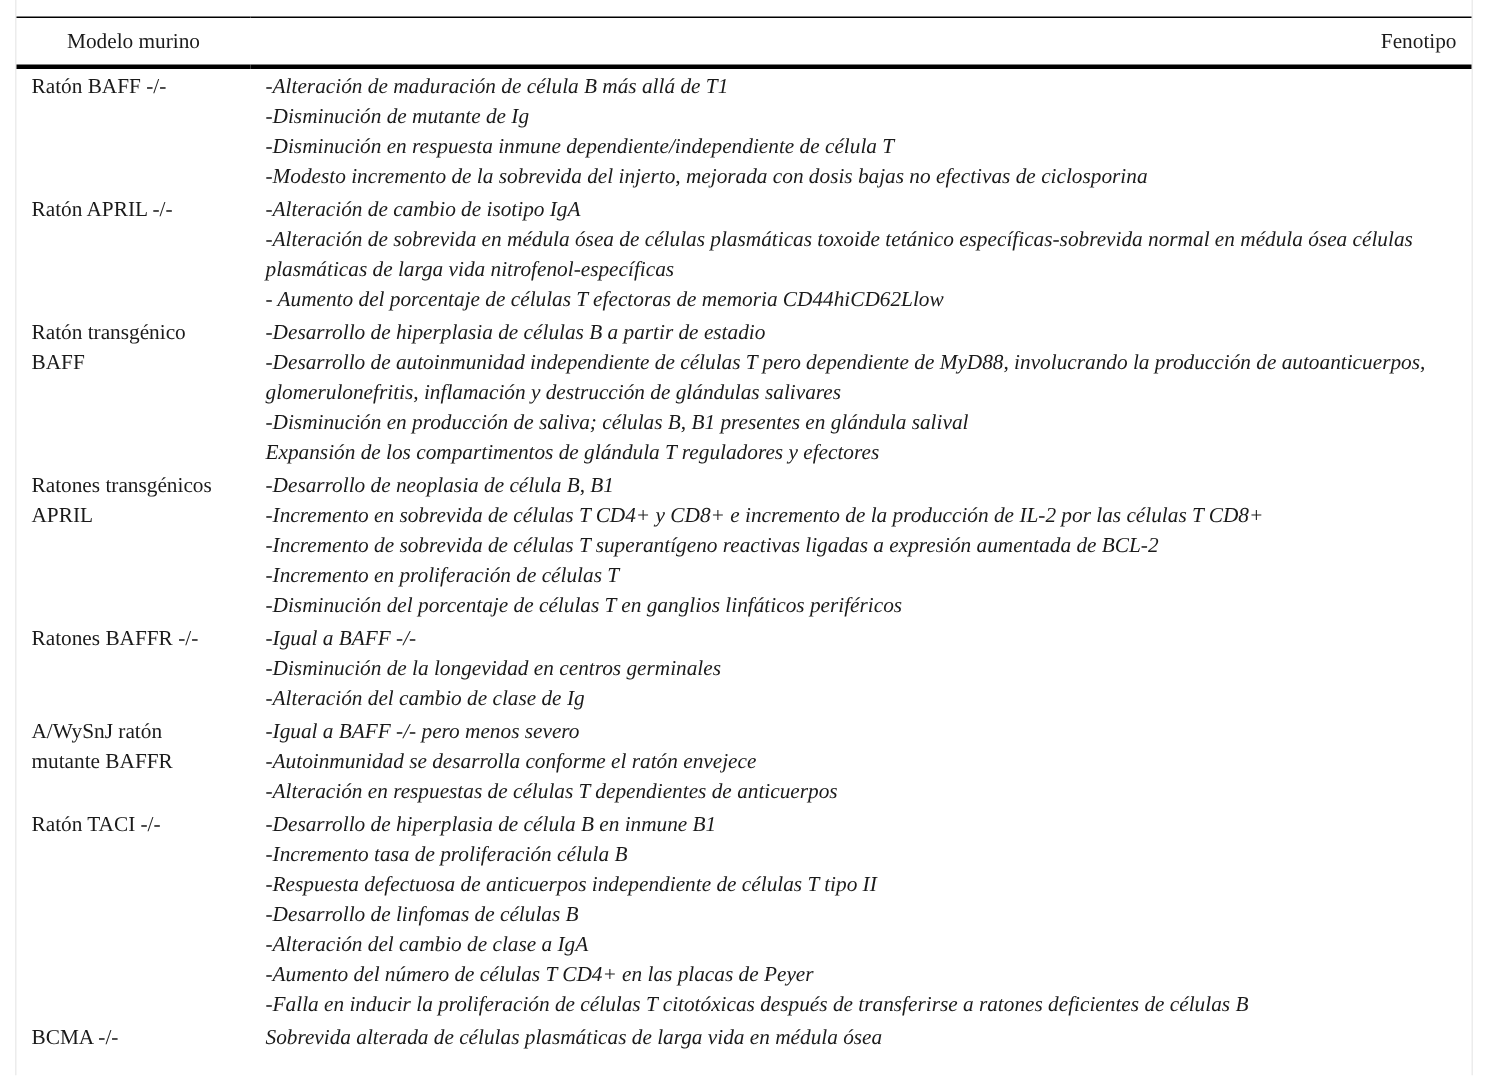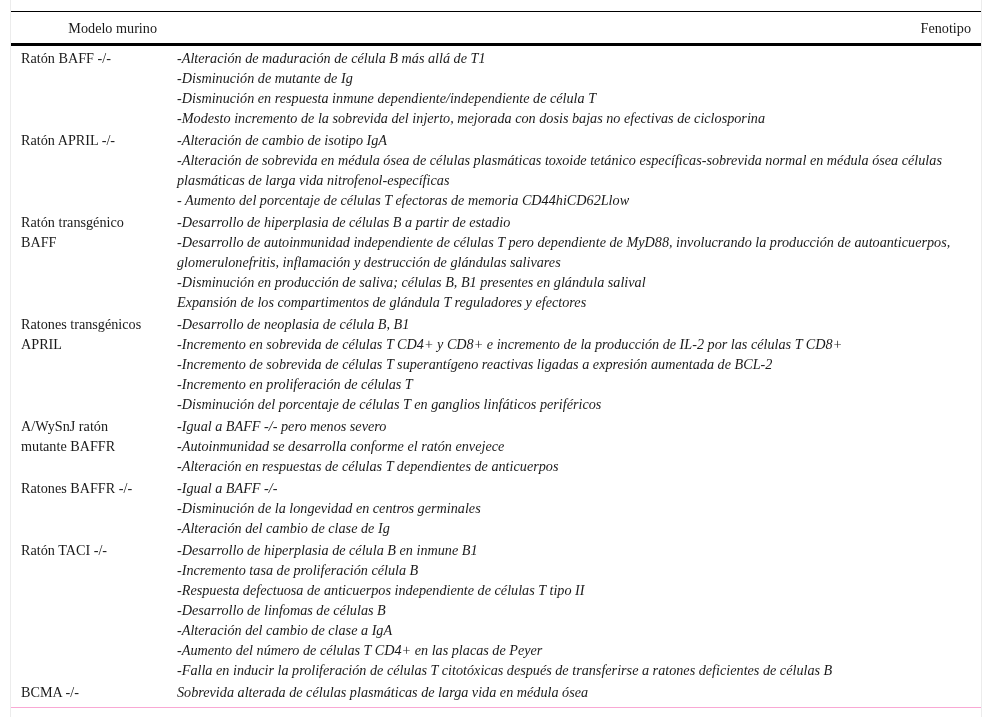--- a/index.html
+++ b/index.html
@@ -2,27 +2,27 @@
 <html><head>
   <meta charset="utf-8">
   <style>
     html, body { margin: 0; padding: 0; background: #ffffff; }
     body { width: 992px; height: 717px; position: relative; overflow: hidden;
            font-family: "Liberation Serif", "DejaVu Serif", serif; color: #1a1a1a; }
     .frame { position: absolute; left: 10px; top: 0; width: 972px; height: 717px;
              border-left: 1px solid #ececec; border-right: 1px solid #ececec; box-sizing: border-box; }
     table.pheno { position: absolute; left: 11px; top: 11px; width: 970px;
                   border-collapse: collapse; font-size: 14.2px; line-height: 20px; }
-    table.pheno thead th { font-weight: normal; padding: 6px 10px 5px 10px; text-align: right;
+    table.pheno thead th { font-weight: normal; padding: 6px 10px 5px 10px; text-align: center;
                            border-top: 1px solid #000; border-bottom: 3px solid #000; height: 20px; }
     table.pheno thead th.col-feno { text-align: right; }
     table.pheno tbody td { vertical-align: top; padding: 0 10px; }
     table.pheno tbody tr td { padding-top: 1px; padding-bottom: 1px; }
     table.pheno tbody tr:first-child td { padding-top: 2px; }
-    table.pheno tbody tr:last-child td { padding-bottom: 5px; border-bottom: 1px solid #f9a8d4; }
+    table.pheno tbody tr:last-child td { padding-bottom: 16px; border-bottom: 1px solid #f9a8d4; }
     td.model { width: 136px; }
     .line { display: block; font-style: italic; }
   </style>
 </head>
 <body>
 
 <div class="frame"></div>
 
 <table class="pheno">
   <thead>
@@ -62,33 +62,33 @@
       <td class="model">Ratones transgénicos APRIL</td>
       <td>
         <span class="line">-Desarrollo de neoplasia de célula B, B1</span>
         <span class="line">-Incremento en sobrevida de células T CD4+ y CD8+ e incremento de la producción de IL-2 por las células T CD8+</span>
         <span class="line">-Incremento de sobrevida de células T superantígeno reactivas ligadas a expresión aumentada de BCL-2</span>
         <span class="line">-Incremento en proliferación de células T</span>
         <span class="line">-Disminución del porcentaje de células T en ganglios linfáticos periféricos</span>
       </td>
     </tr>
     <tr>
+      <td class="model">Ratones BAFFR -/-</td>
+      <td>
+        <span class="line">-Igual a BAFF -/-</span>
+        <span class="line">-Disminución de la longevidad en centros germinales</span>
+        <span class="line">-Alteración del cambio de clase de Ig</span>
+      </td>
+    </tr>
+    <tr>
       <td class="model">A/WySnJ ratón mutante BAFFR</td>
       <td>
         <span class="line">-Igual a BAFF -/- pero menos severo</span>
         <span class="line">-Autoinmunidad se desarrolla conforme el ratón envejece</span>
         <span class="line">-Alteración en respuestas de células T dependientes de anticuerpos</span>
-      </td>
-    </tr>
-    <tr>
-      <td class="model">Ratones BAFFR -/-</td>
-      <td>
-        <span class="line">-Igual a BAFF -/-</span>
-        <span class="line">-Disminución de la longevidad en centros germinales</span>
-        <span class="line">-Alteración del cambio de clase de Ig</span>
       </td>
     </tr>
     <tr>
       <td class="model">Ratón TACI -/-</td>
       <td>
         <span class="line">-Desarrollo de hiperplasia de célula B en inmune B1</span>
         <span class="line">-Incremento tasa de proliferación célula B</span>
         <span class="line">-Respuesta defectuosa de anticuerpos independiente de células T tipo II</span>
         <span class="line">-Desarrollo de linfomas de células B</span>
         <span class="line">-Alteración del cambio de clase a IgA</span>

